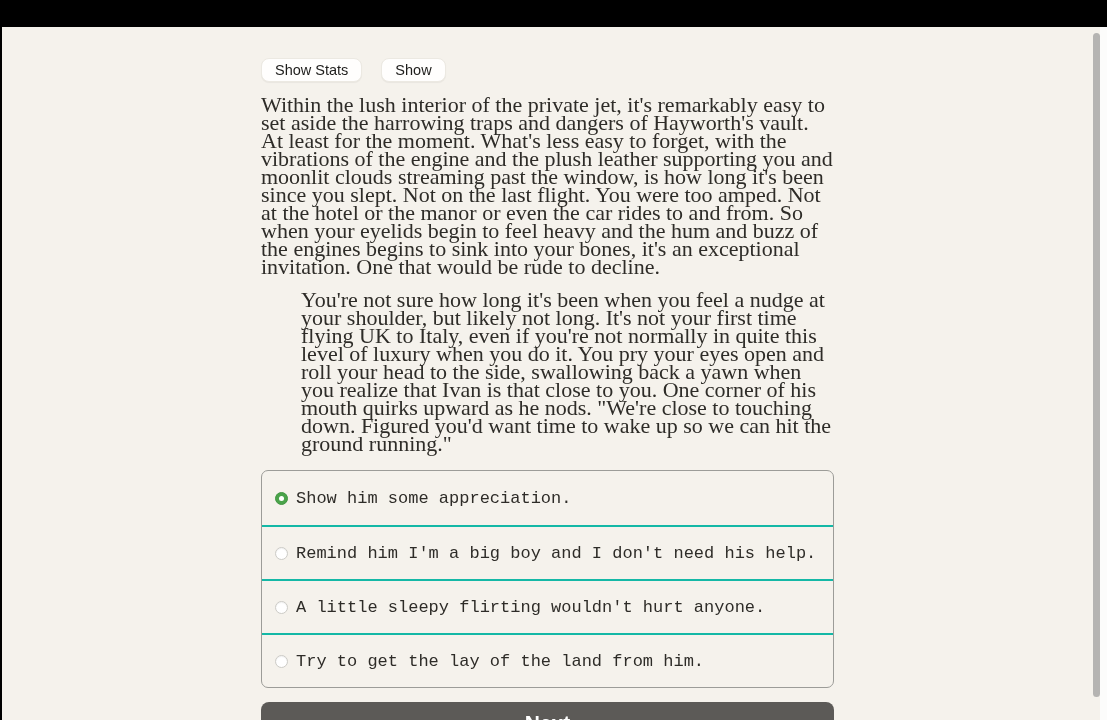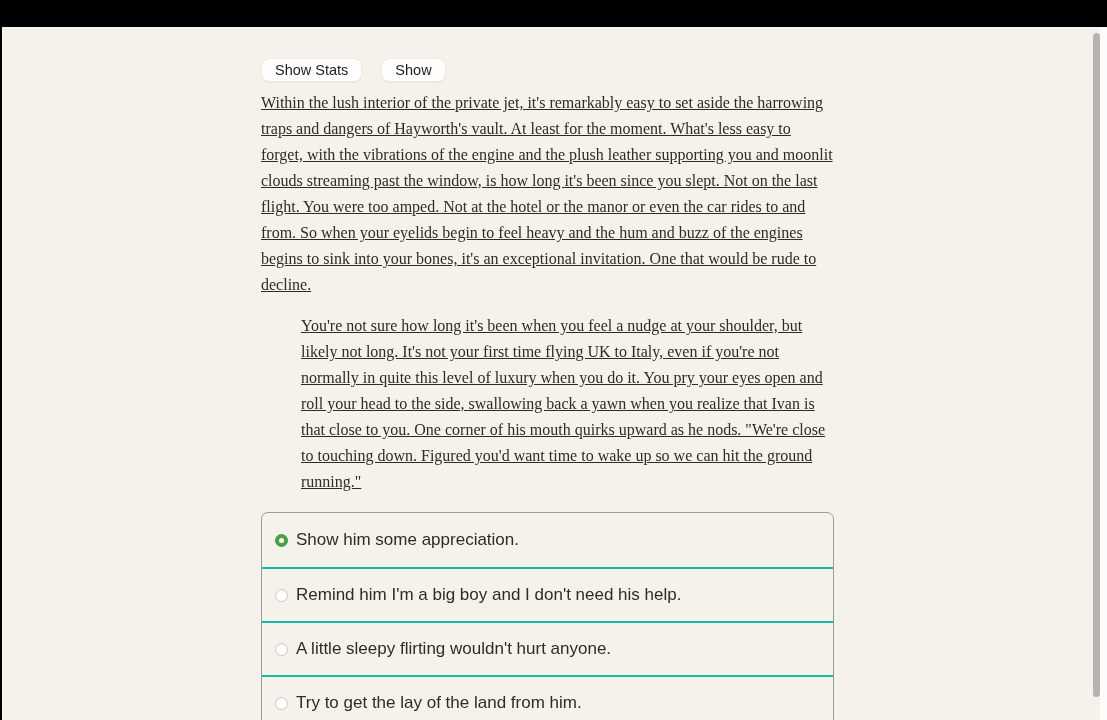--- a/index.html
+++ b/index.html
@@ -18,42 +18,41 @@
   }
   .left-edge {
     position: absolute; left: 0; top: 0;
     width: 2px; height: 720px;
     background: #000;
   }
   .content {
     position: absolute; left: 261px; top: 58px; width: 573px;
   }
   .toolbar {
-    display: flex; gap: 19px; margin-bottom: 8px; height: 24px;
+    display: flex; gap: 19px; margin-bottom: 14px; height: 24px;
   }
   .toolbar button {
     font-family: "Liberation Sans", sans-serif;
     font-size: 14.5px;
     color: #1e1d1b;
     background: #fffefd;
     border: 1px solid #ecE9e2;
     border-radius: 8px;
     padding: 0 13px;
     height: 24px;
     line-height: 22px;
     cursor: pointer;
     box-shadow: 0 1px 1px rgba(0,0,0,0.05);
   }
   .story p {
     font-family: "Liberation Serif", serif;
-    font-size: 16px;
-    line-height: 26px;
+    font-size: 22px;
+    line-height: 18px;
     color: #2e2c28;
     margin-bottom: 15px;
-    text-decoration: underline;
   }
   .story p + p { margin-bottom: 17px; margin-left: 40px; }
   .choice-list {
     border: 1px solid #9c9c98;
     border-radius: 7px;
     overflow: hidden;
     margin-bottom: 14px;
   }
   .choice-option {
     display: flex;
@@ -80,21 +79,21 @@
   }
   .radio.selected::after {
     content: "";
     position: absolute;
     left: 3px; top: 3px;
     width: 5px; height: 5px;
     border-radius: 50%;
     background: #fff;
   }
   .choice-label {
-    font-family: Liberation Sans, sans-serif;
+    font-family: Liberation Mono, monospace;
     font-size: 17px;
     color: #2e2c28;
   }
   .next-button {
     display: block;
     width: 573px; height: 42px;
     background: #5c5a57;
     border: none;
     border-radius: 8px;
     color: #fff;

